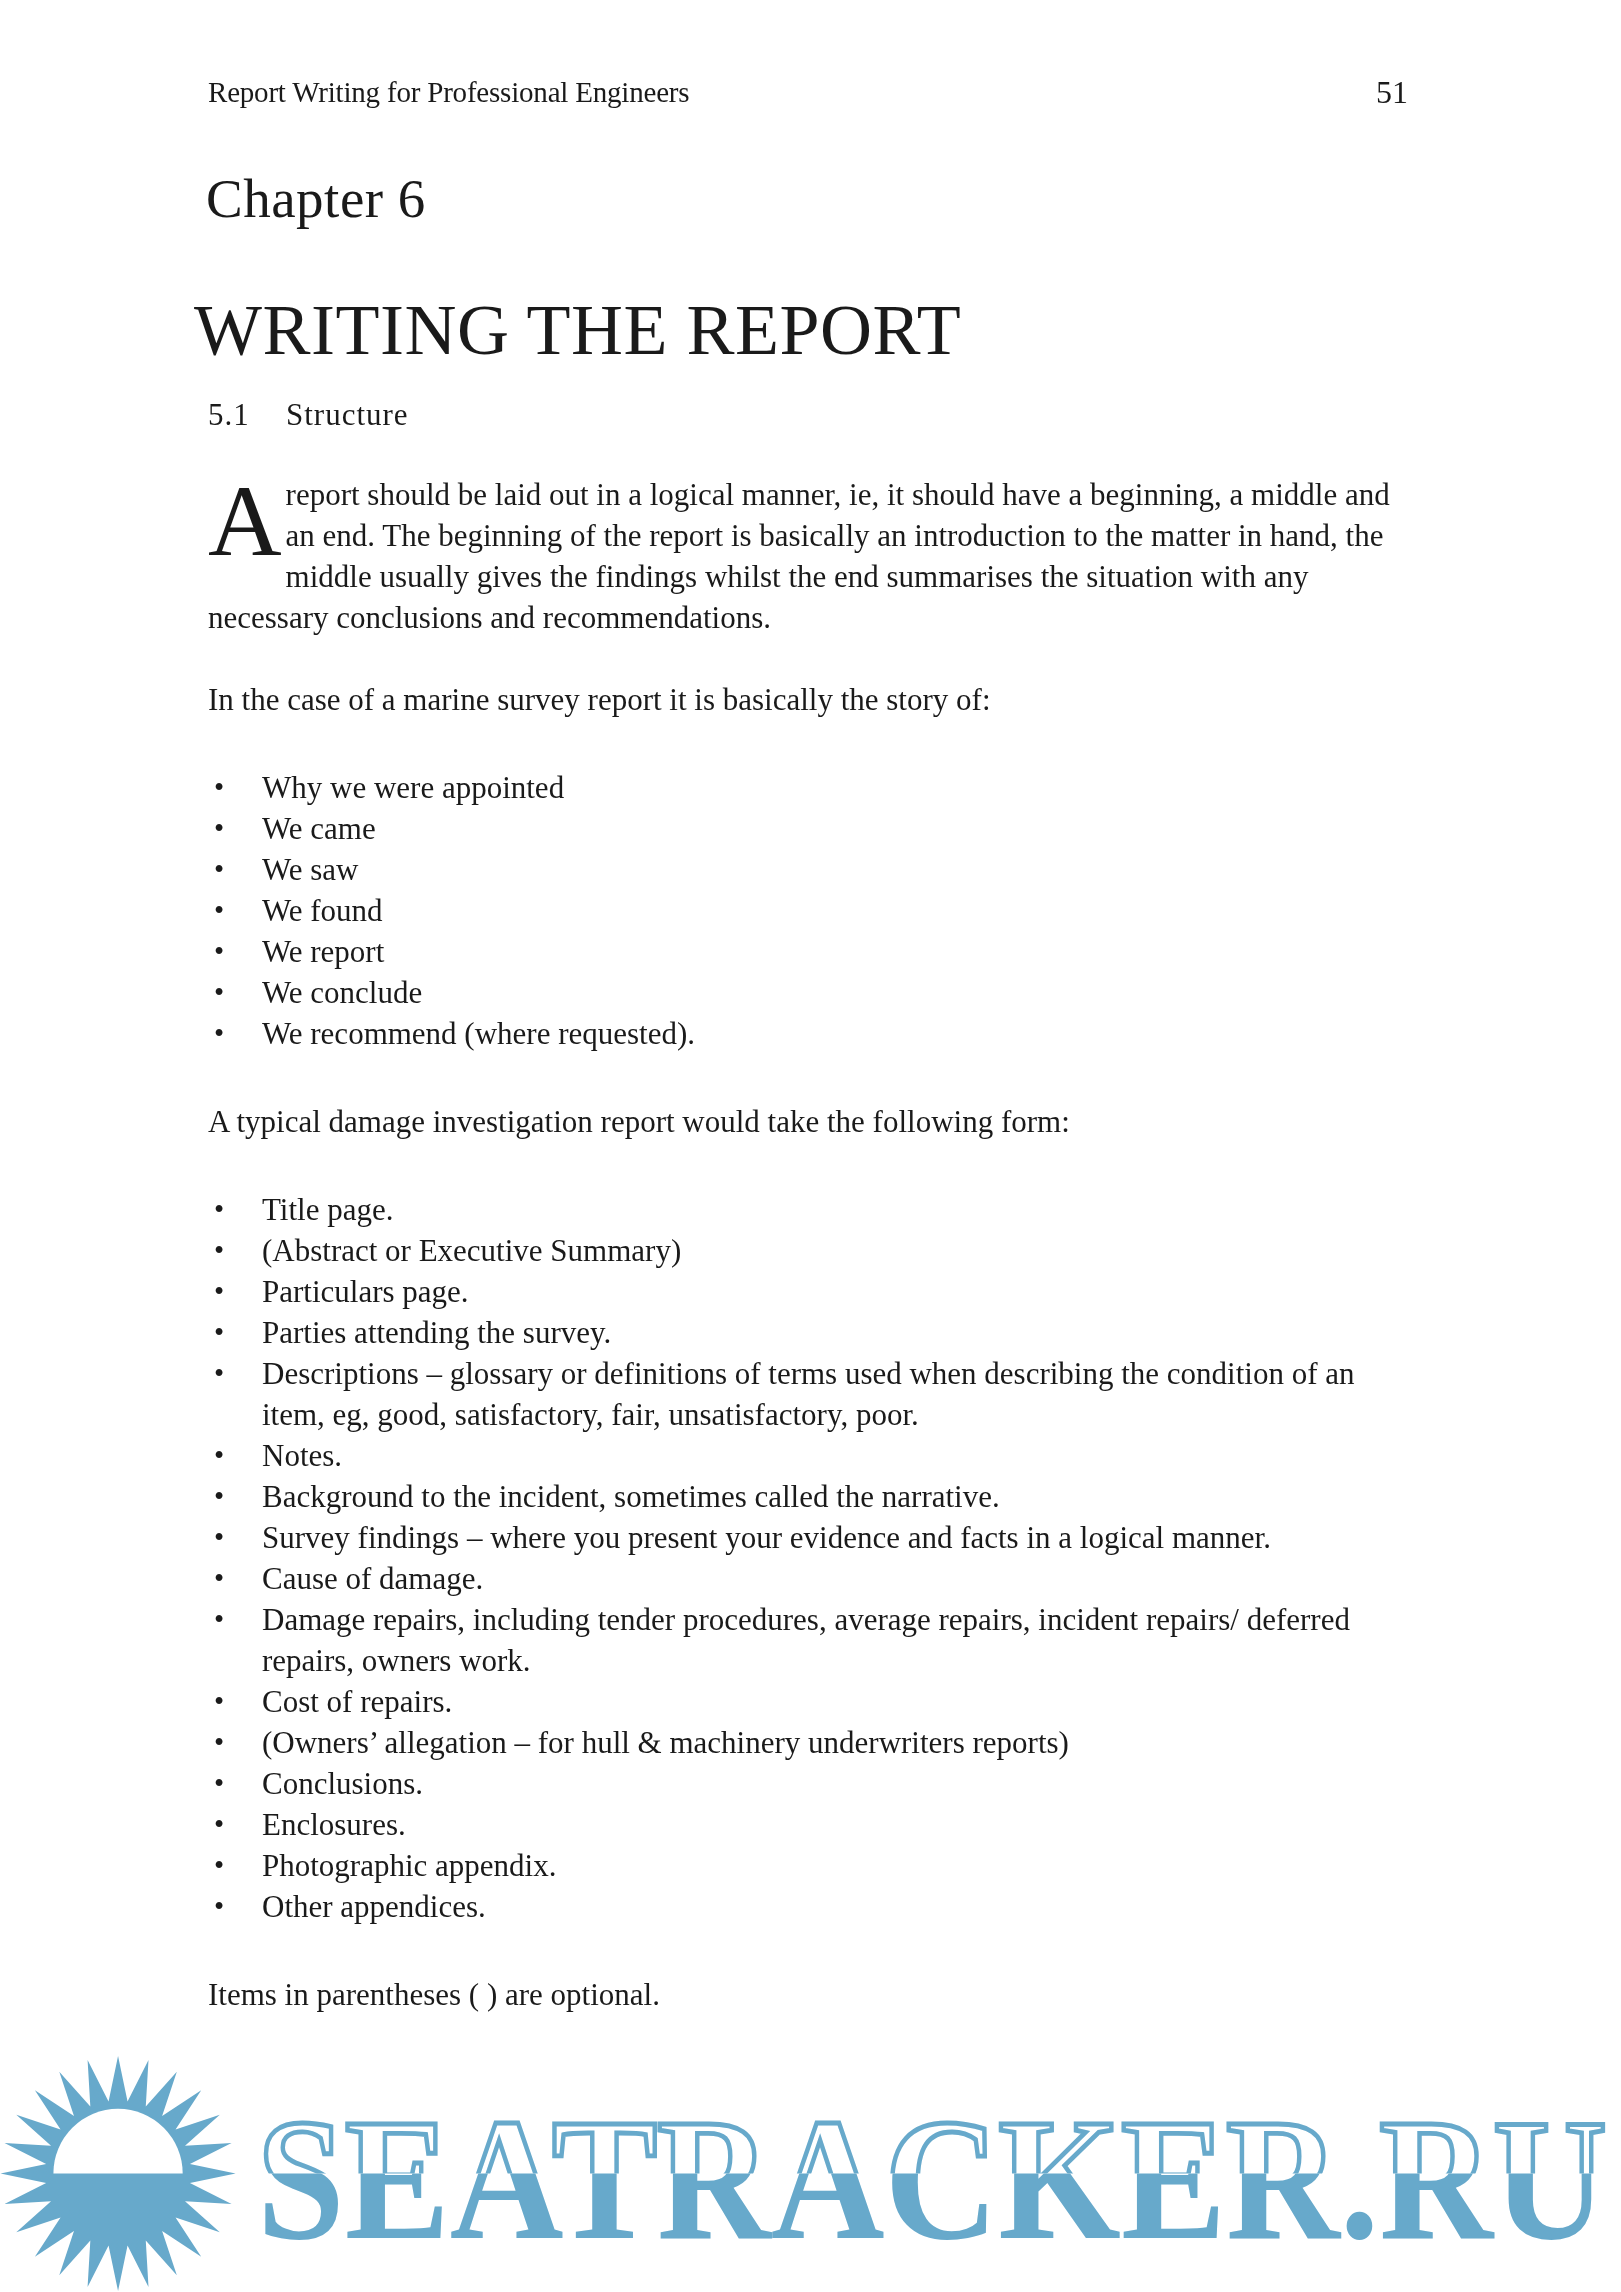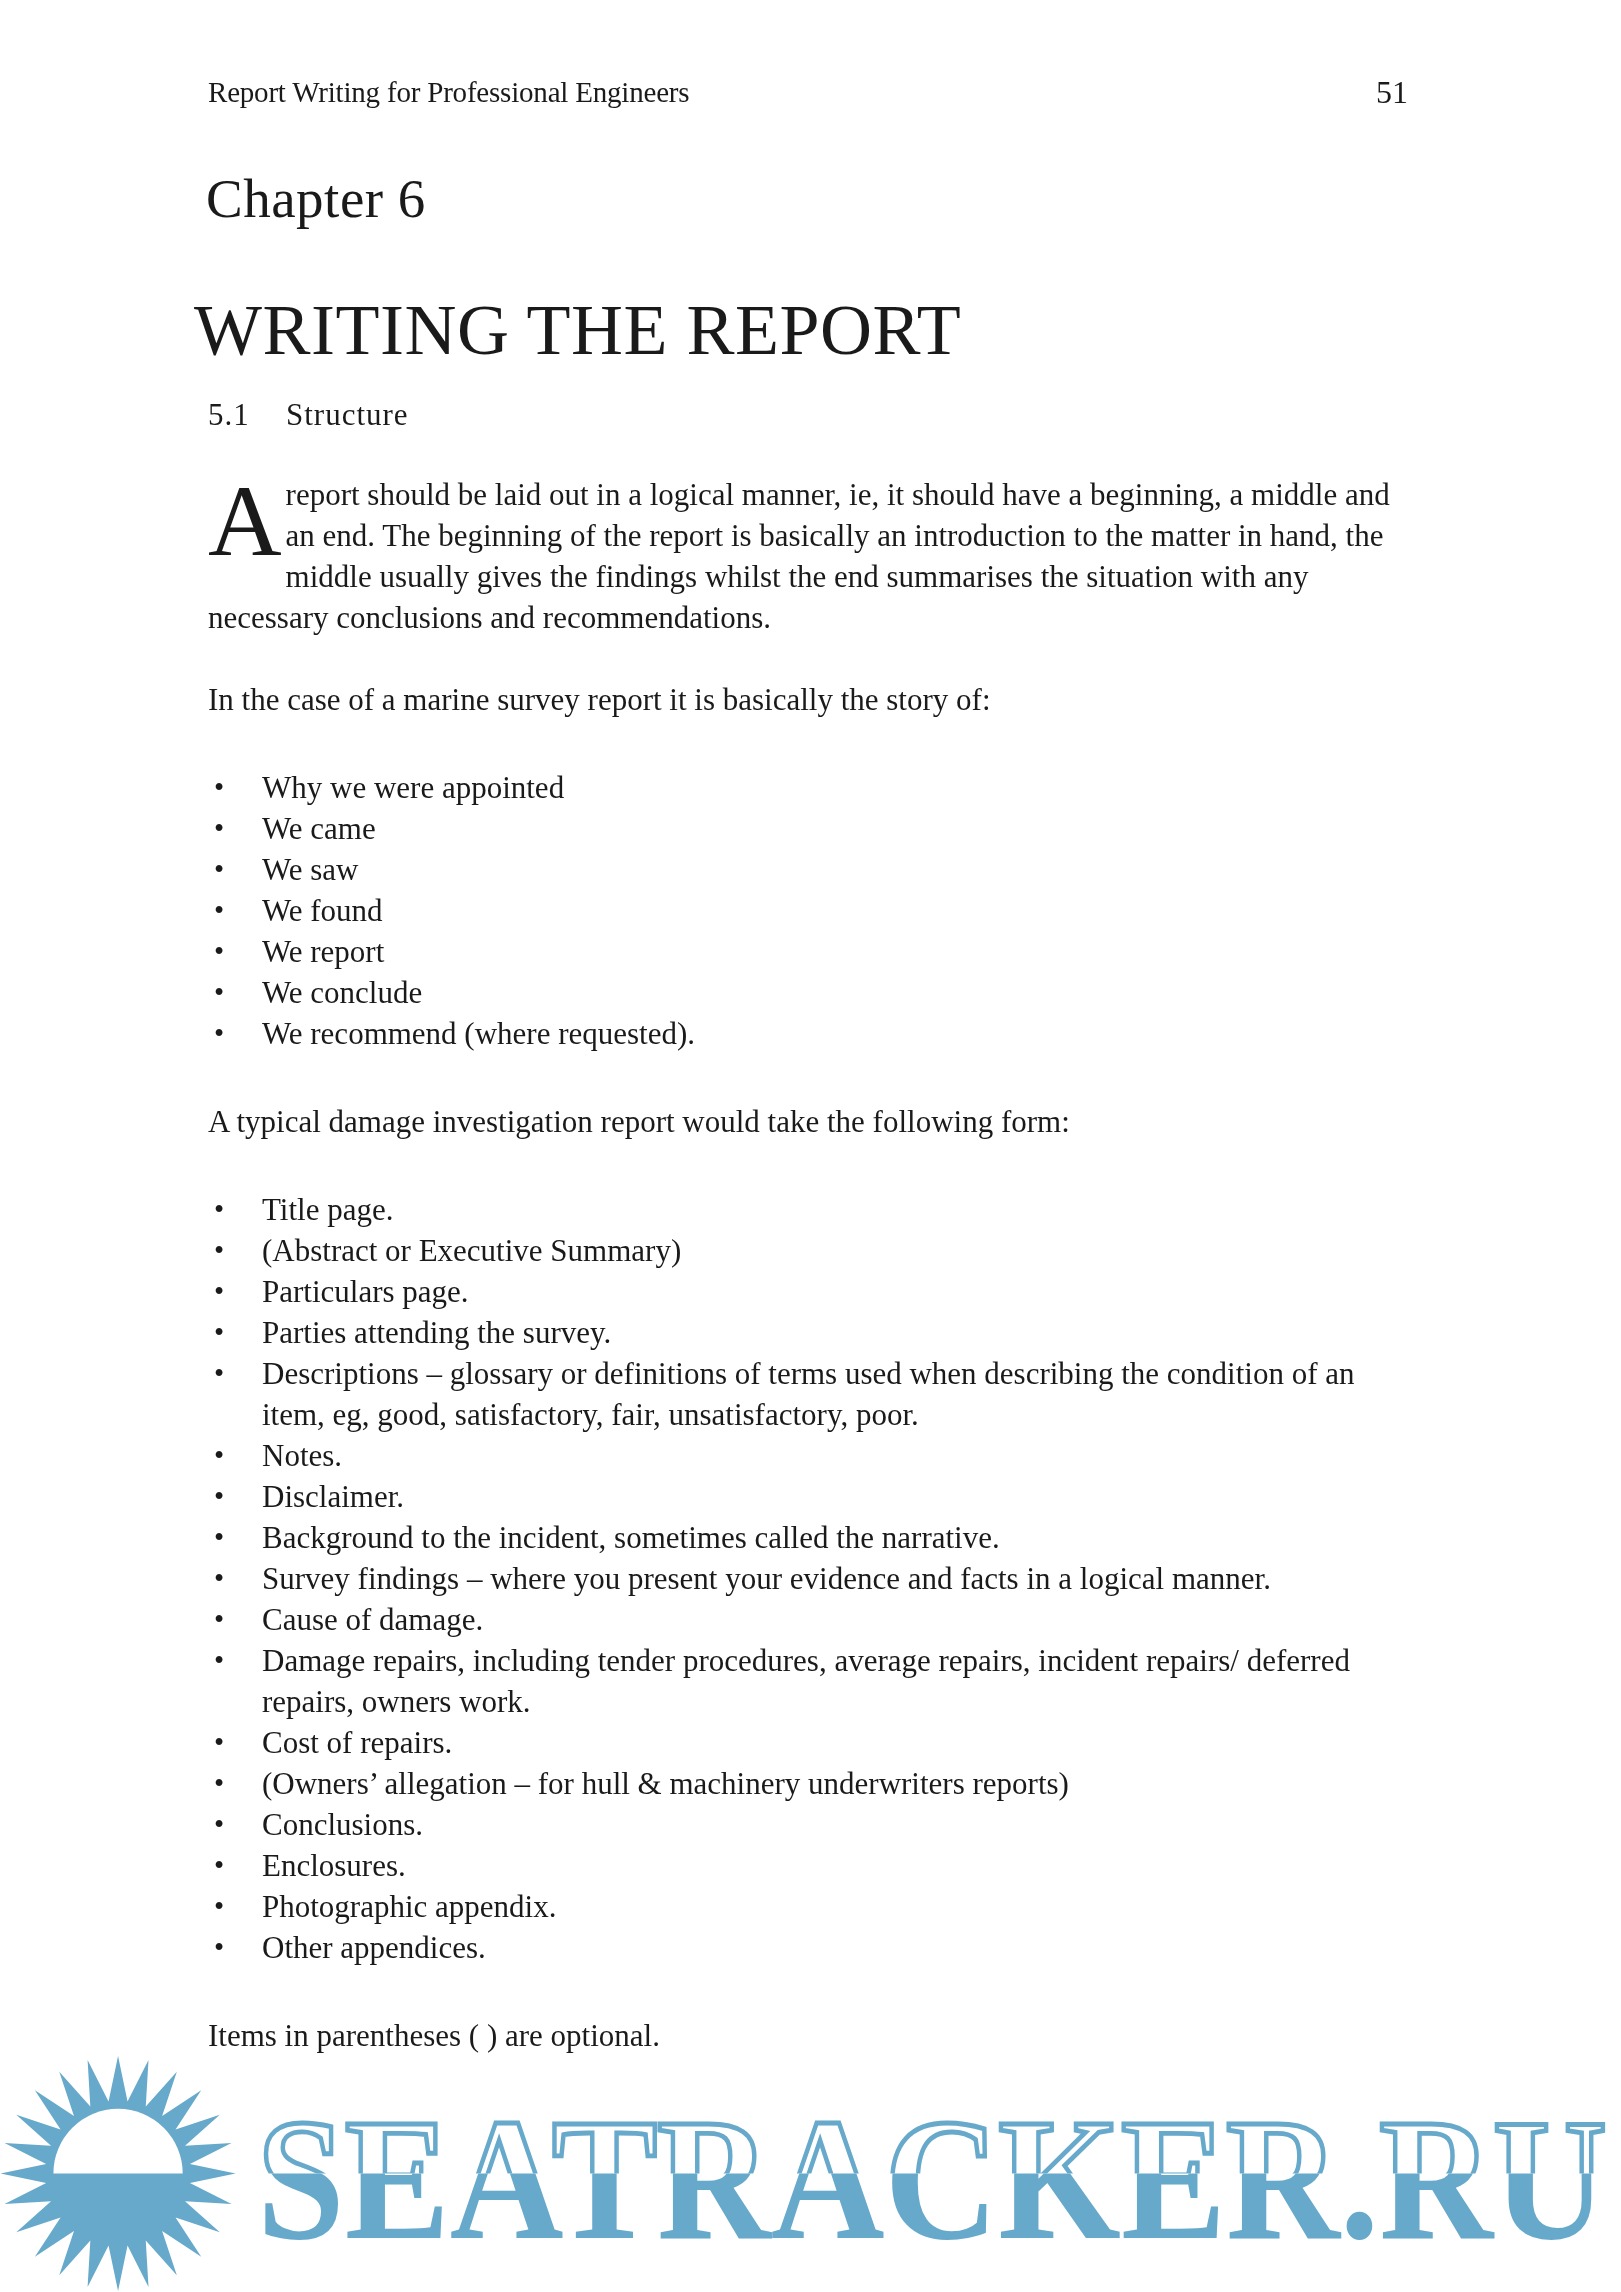--- a/index.html
+++ b/index.html
@@ -51,21 +51,20 @@
   <div class="gap"></div>
   <p class="para">A typical damage investigation report would take the following form:</p>
   <div class="gap"></div>
   <ul class="bullets" id="form-list">
       <li>Title page.</li>
       <li>(Abstract or Executive Summary)</li>
       <li>Particulars page.</li>
       <li>Parties attending the survey.</li>
       <li>Descriptions – glossary or definitions of terms used when describing the condition of an item, eg, good, satisfactory, fair, unsatisfactory, poor.</li>
       <li>Notes.</li>
-      <li>Disclaimer.</li>
       <li>Background to the incident, sometimes called the narrative.</li>
       <li>Survey findings – where you present your evidence and facts in a logical manner.</li>
       <li>Cause of damage.</li>
       <li>Damage repairs, including tender procedures, average repairs, incident repairs/ deferred repairs, owners work.</li>
       <li>Cost of repairs.</li>
       <li>(Owners’ allegation – for hull &amp; machinery underwriters reports)</li>
       <li>Conclusions.</li>
       <li>Enclosures.</li>
       <li>Photographic appendix.</li>
       <li>Other appendices.</li>

